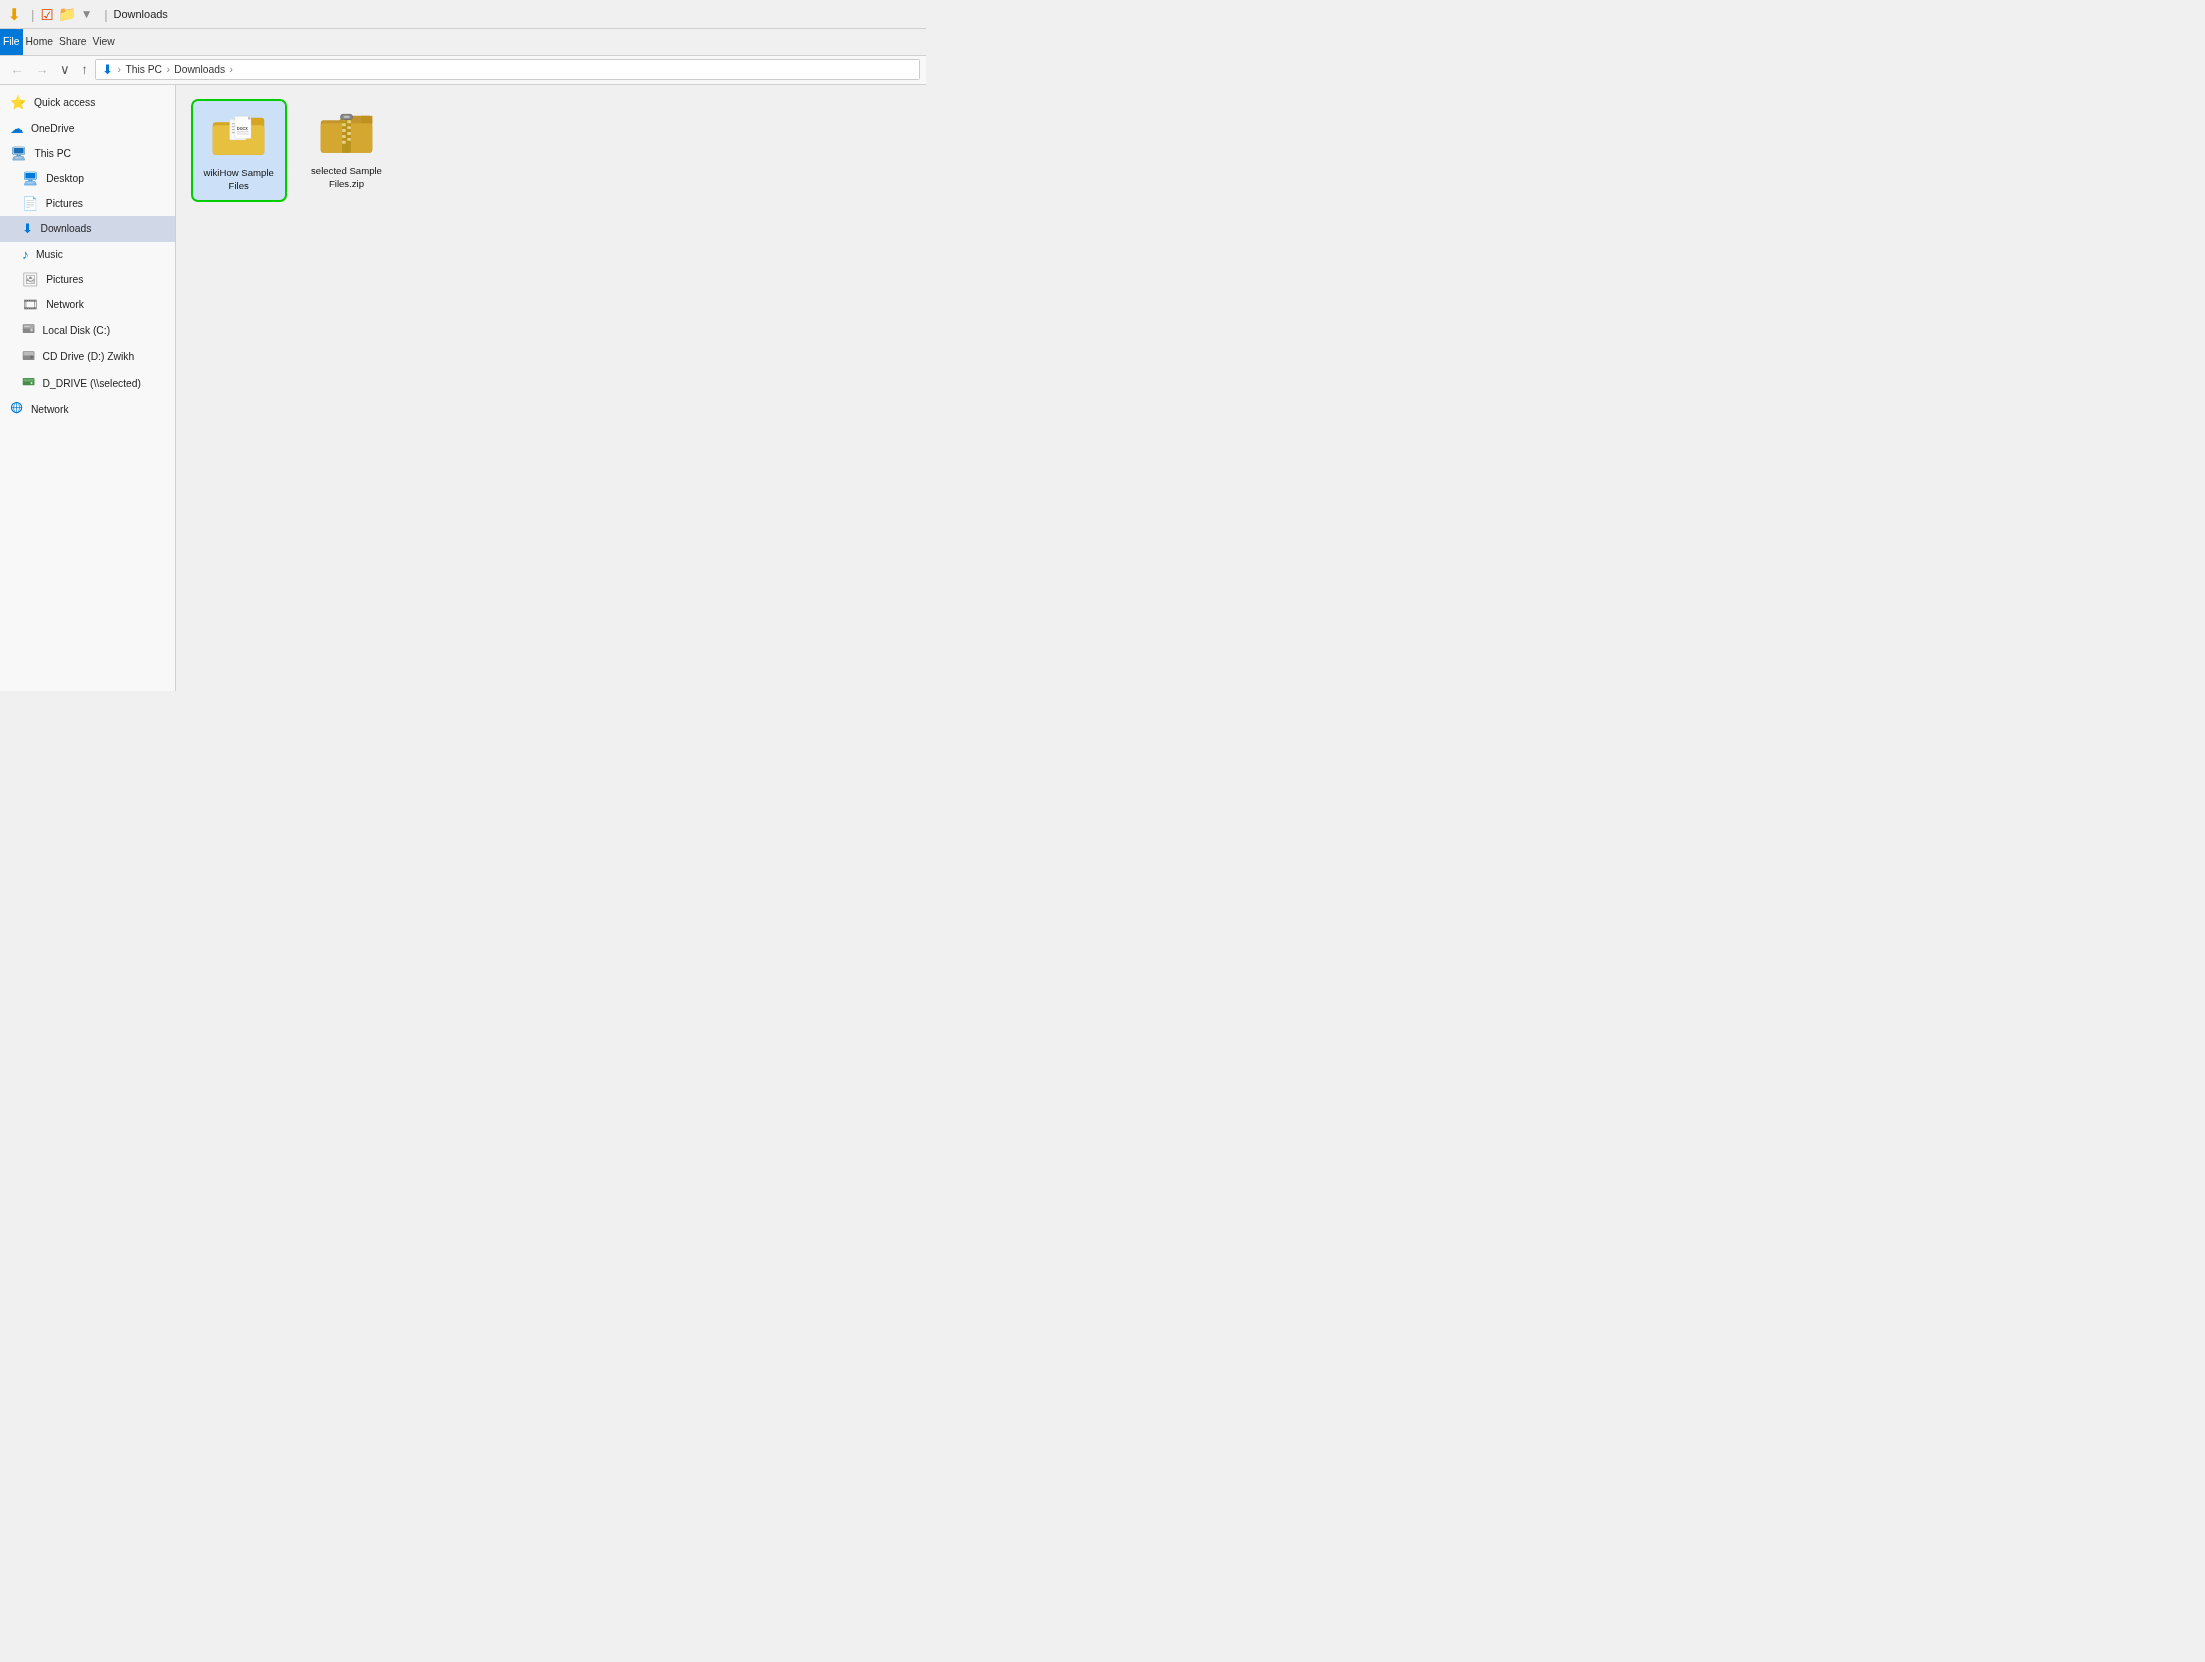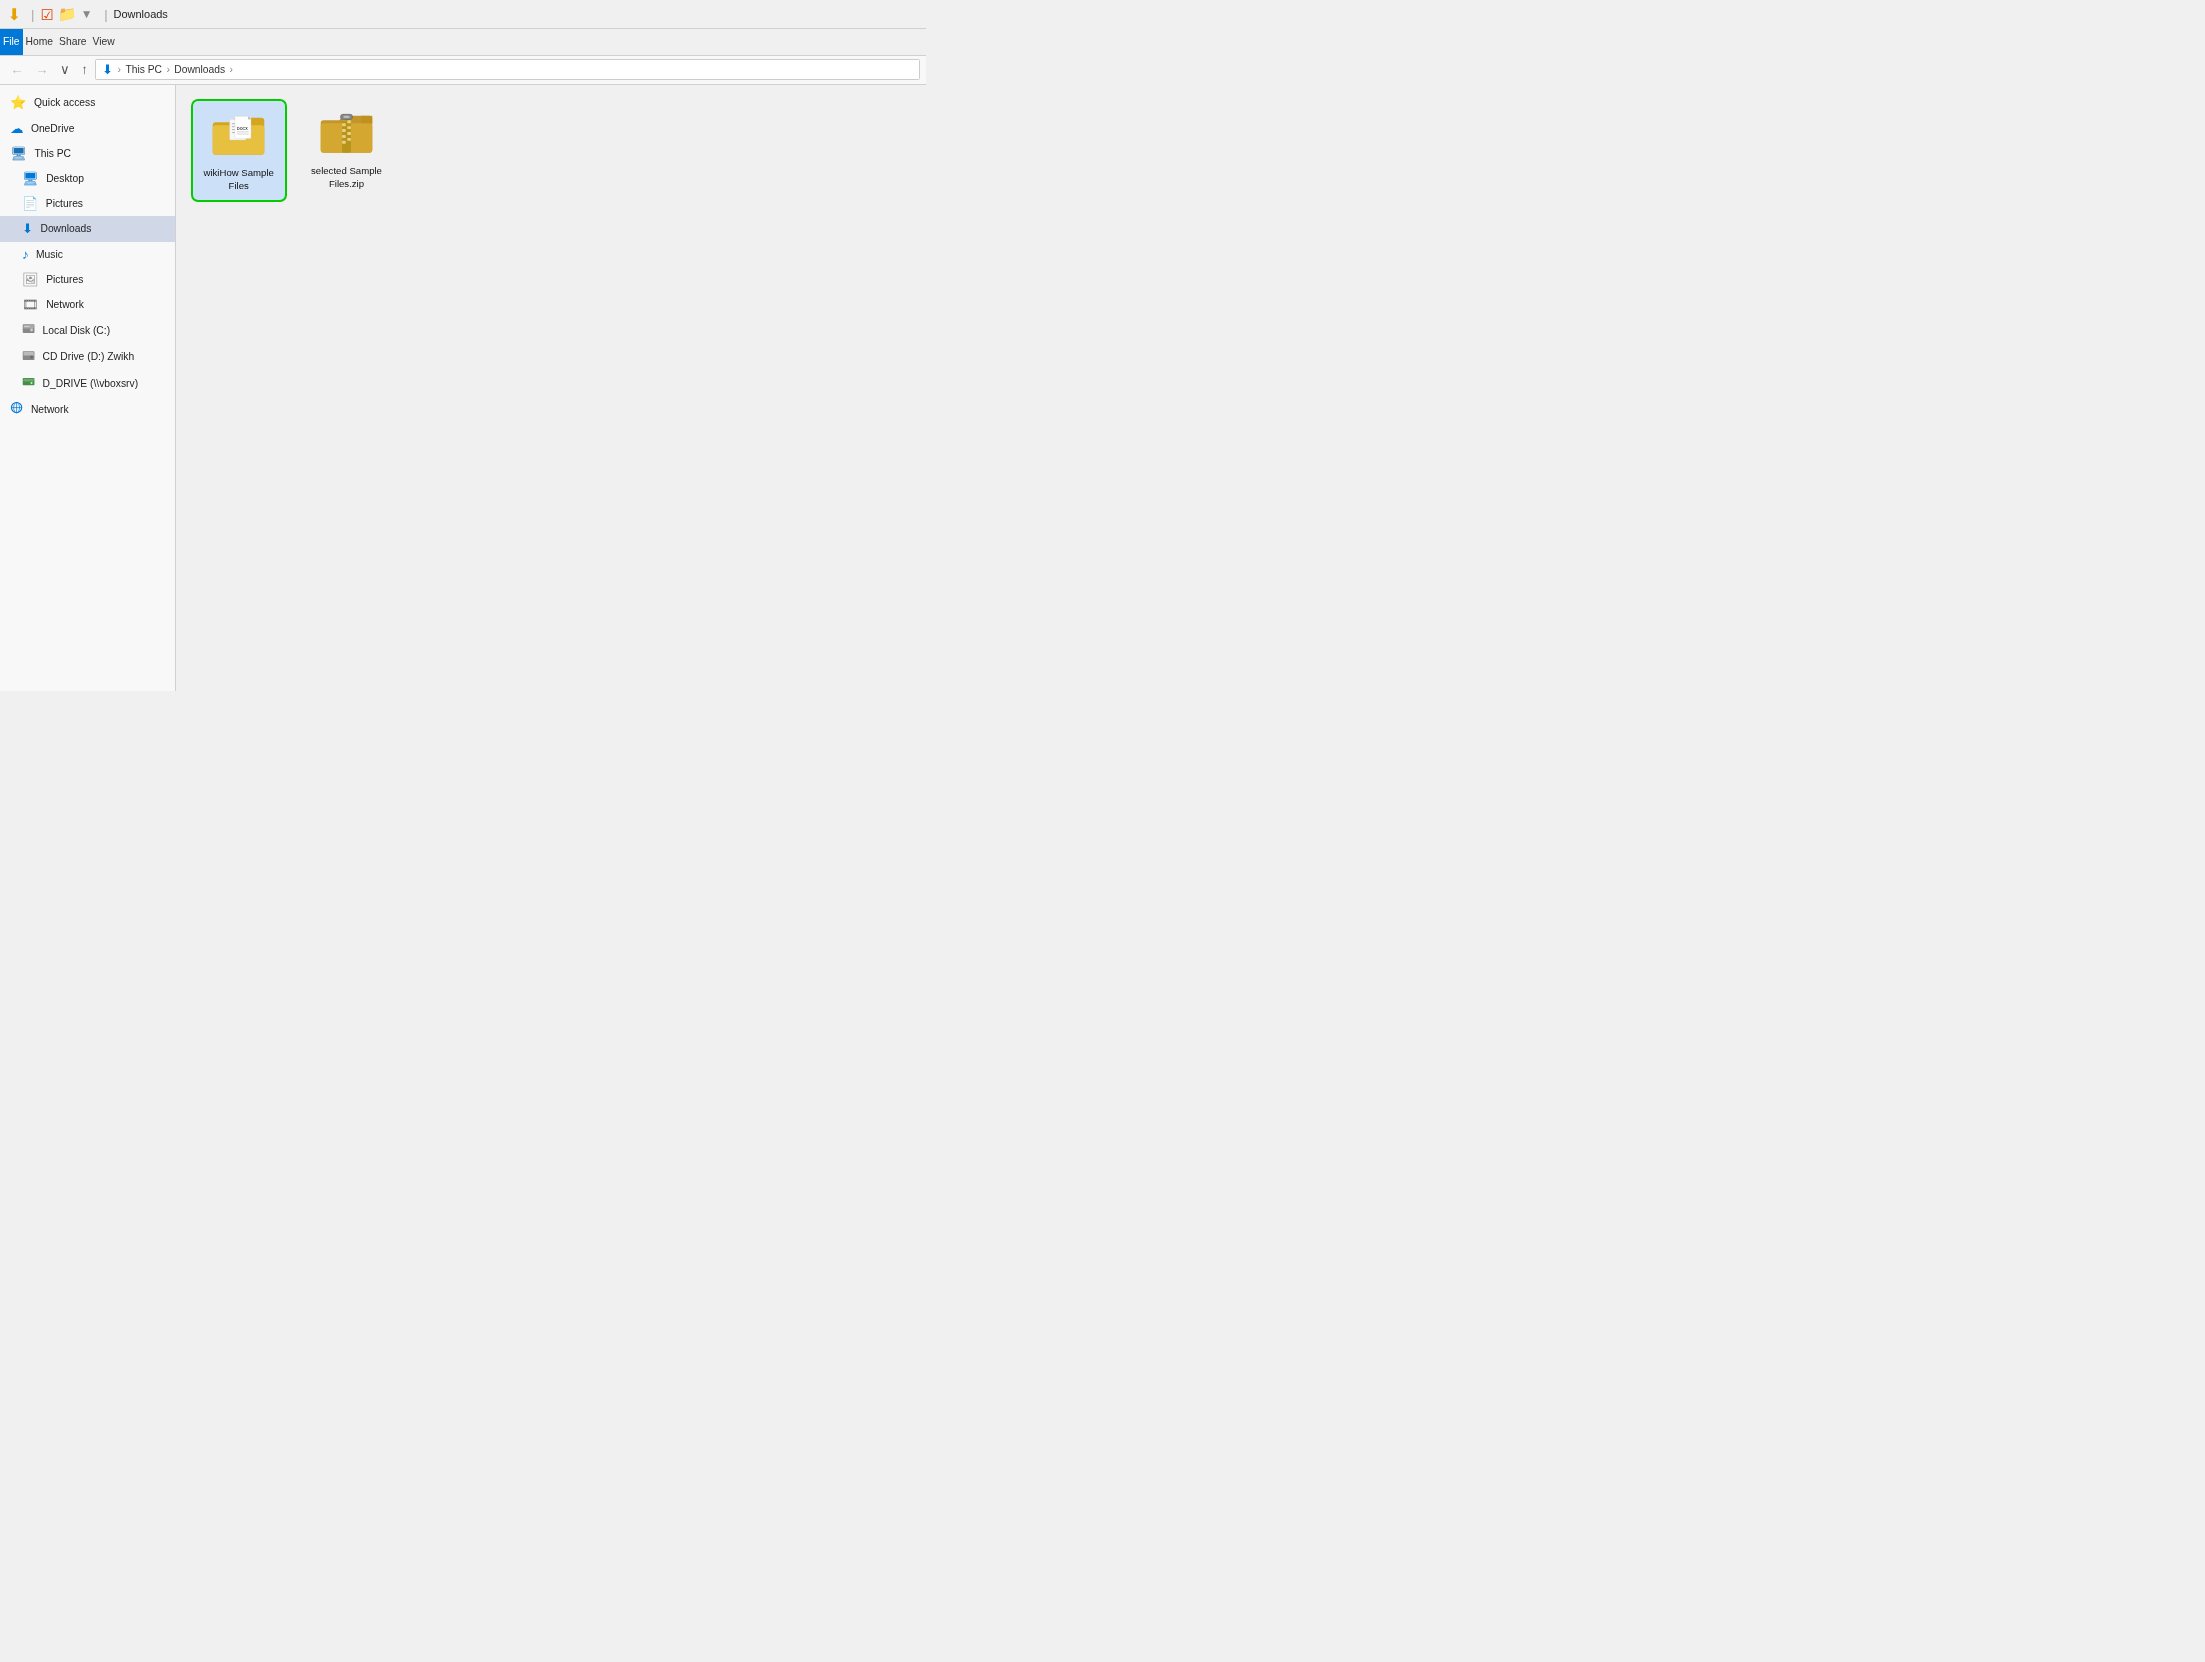--- a/index.html
+++ b/index.html
@@ -335,21 +335,21 @@
     </div>
 
     <div class="sidebar-item sub">
       <span class="sidebar-icon icon-network-drive">
         <svg width="13.2" height="13.2" viewBox="0 0 18 18">
           <rect x="1" y="4" width="16" height="10" rx="1" fill="#4a8a4a"></rect>
           <rect x="2" y="5" width="14" height="4" rx="0.5" fill="#6aaa6a"></rect>
           <circle cx="13" cy="11" r="1.5" fill="#aaffaa"></circle>
         </svg>
       </span>
-      <span class="sidebar-item-label">D_DRIVE (\\vboxsrv)</span>
+      <span class="sidebar-item-label">D_DRIVE (\\selected)</span>
     </div>
 
     <div class="sidebar-item">
       <span class="sidebar-icon icon-network">
         <svg width="13.2" height="13.2" viewBox="0 0 18 18">
           <circle cx="9" cy="9" r="7" fill="none" stroke="#0078d7" stroke-width="1.5"></circle>
           <ellipse cx="9" cy="9" rx="4" ry="7" fill="none" stroke="#0078d7" stroke-width="1"></ellipse>
           <line x1="2" y1="9" x2="16" y2="9" stroke="#0078d7" stroke-width="1"></line>
           <line x1="9" y1="2" x2="9" y2="16" stroke="#0078d7" stroke-width="1"></line>
         </svg>

